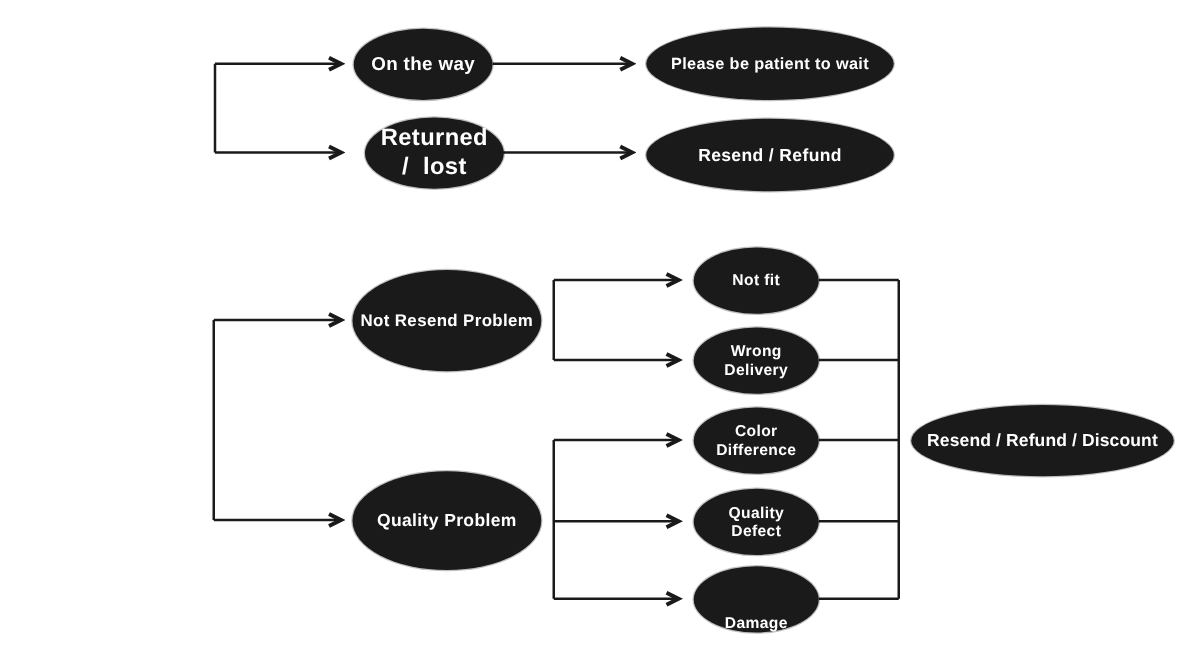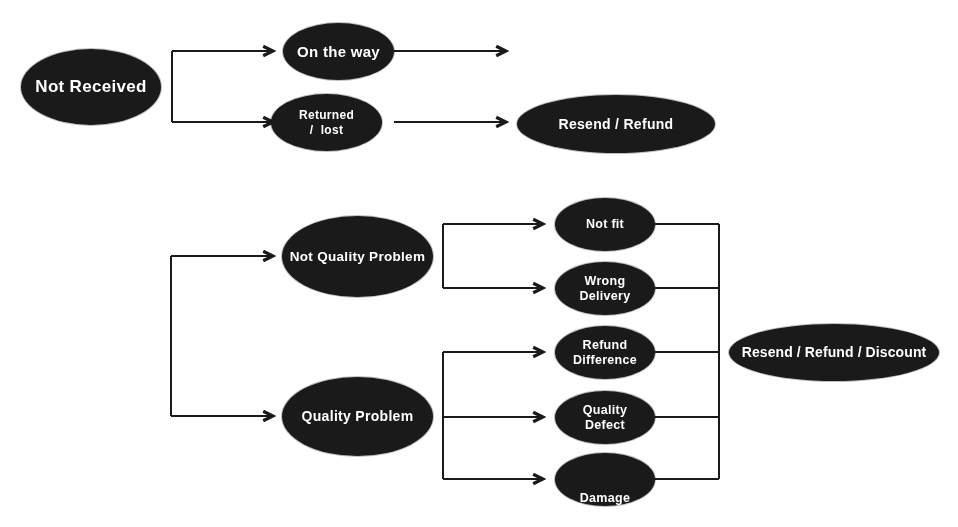--- a/index.html
+++ b/index.html
@@ -34,21 +34,21 @@
     text-align: center;
     letter-spacing: 0.3px;
     line-height: 1.18;
     box-shadow: 0 0 0 1px rgba(0,0,0,0.25);
   }
   .node span { white-space: pre; }
 
   
   .n-not-received          { left: 21px;  top: 49px;  width: 140px; height: 76px; font-size: 17px; }
   .n-on-the-way            { left: 283px; top: 23px;  width: 111px; height: 57px; font-size: 15px; }
-  .n-returned-lost         { left: 271px; top: 94px;  width: 111px; height: 57px; font-size: 12px; }
+  .n-returned-lost         { left: 292px; top: 94px;  width: 111px; height: 57px; font-size: 19px; }
   .n-please-be-patient     { left: 517px; top: 22px;  width: 198px; height: 58px; font-size: 13px; }
   .n-resend-refund         { left: 517px; top: 95px;  width: 198px; height: 58px; font-size: 14px; }
   .n-received              { left: 22px;  top: 299px; width: 138px; height: 74px; font-size: 18px; }
   .n-not-quality-problem   { left: 282px; top: 216px; width: 151px; height: 81px; font-size: 13.5px; }
   .n-quality-problem       { left: 282px; top: 377px; width: 151px; height: 79px; font-size: 14px; }
   .n-not-fit               { left: 555px; top: 198px; width: 100px; height: 53px; font-size: 12.5px; }
   .n-wrong-delivery        { left: 555px; top: 262px; width: 100px; height: 53px; font-size: 12.5px; }
   .n-color-difference      { left: 555px; top: 326px; width: 100px; height: 53px; font-size: 12.5px; }
   .n-quality-defect        { left: 555px; top: 391px; width: 100px; height: 53px; font-size: 12.5px; }
   .n-damage                { left: 555px; top: 453px; width: 100px; height: 53px; font-size: 12.5px; justify-content: flex-end; }
@@ -105,58 +105,58 @@
     <g>
       <path d="M719,224 V479"></path>
       <path d="M655,224 H719"></path>
       <path d="M655,288 H719"></path>
       <path d="M655,352 H719"></path>
       <path d="M655,417 H719"></path>
       <path d="M655,479 H719"></path>
     </g>
   </svg>
 
-  <div class="node n-not-received">
-    <span>Not Received</span>
-  </div>
 
   <div class="node n-on-the-way">
     <span>On the way</span>
   </div>
 
   <div class="node n-returned-lost">
     <span>Returned</span>
     <span>/  lost</span>
   </div>
 
+  <div class="node n-please-be-patient">
+    <span>Please be patient to wait</span>
+  </div>
 
   <div class="node n-resend-refund">
     <span>Resend / Refund</span>
   </div>
 
 
   <div class="node n-not-quality-problem">
-    <span>Not Quality Problem</span>
+    <span>Not Resend Problem</span>
   </div>
 
   <div class="node n-quality-problem">
     <span>Quality Problem</span>
   </div>
 
   <div class="node n-not-fit">
     <span>Not fit</span>
   </div>
 
   <div class="node n-wrong-delivery">
     <span>Wrong</span>
     <span>Delivery</span>
   </div>
 
   <div class="node n-color-difference">
-    <span>Refund</span>
+    <span>Color</span>
     <span>Difference</span>
   </div>
 
   <div class="node n-quality-defect">
     <span>Quality</span>
     <span>Defect</span>
   </div>
 
   <div class="node n-damage">
     <span>Damage</span>

